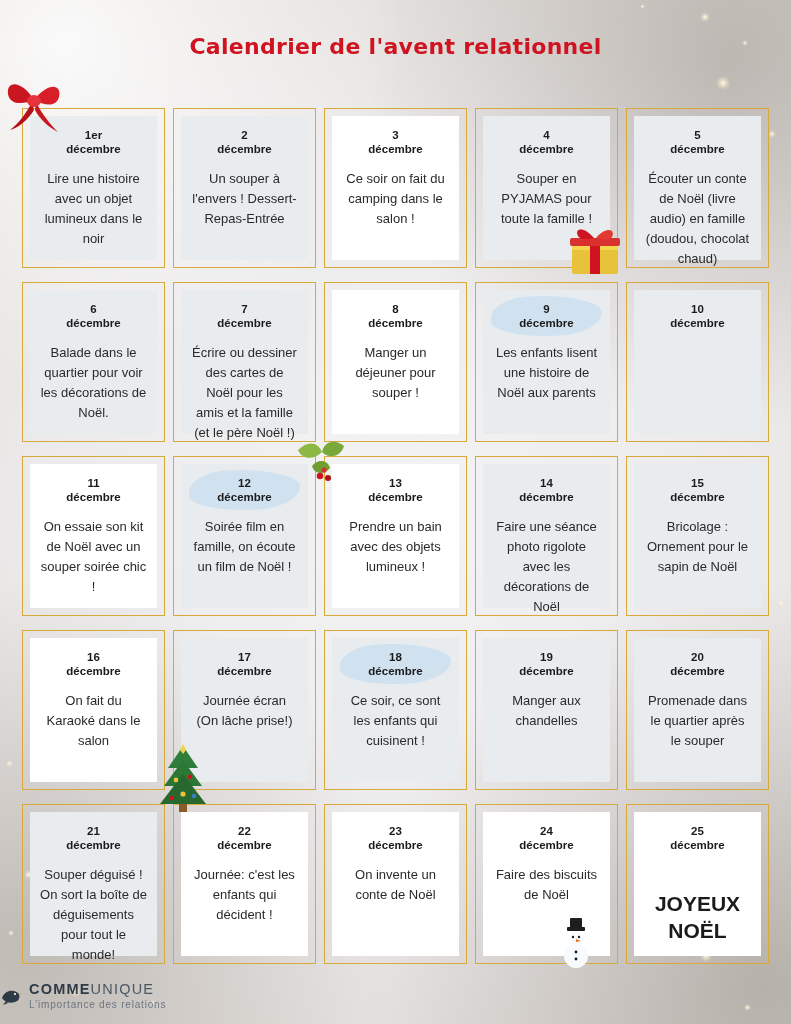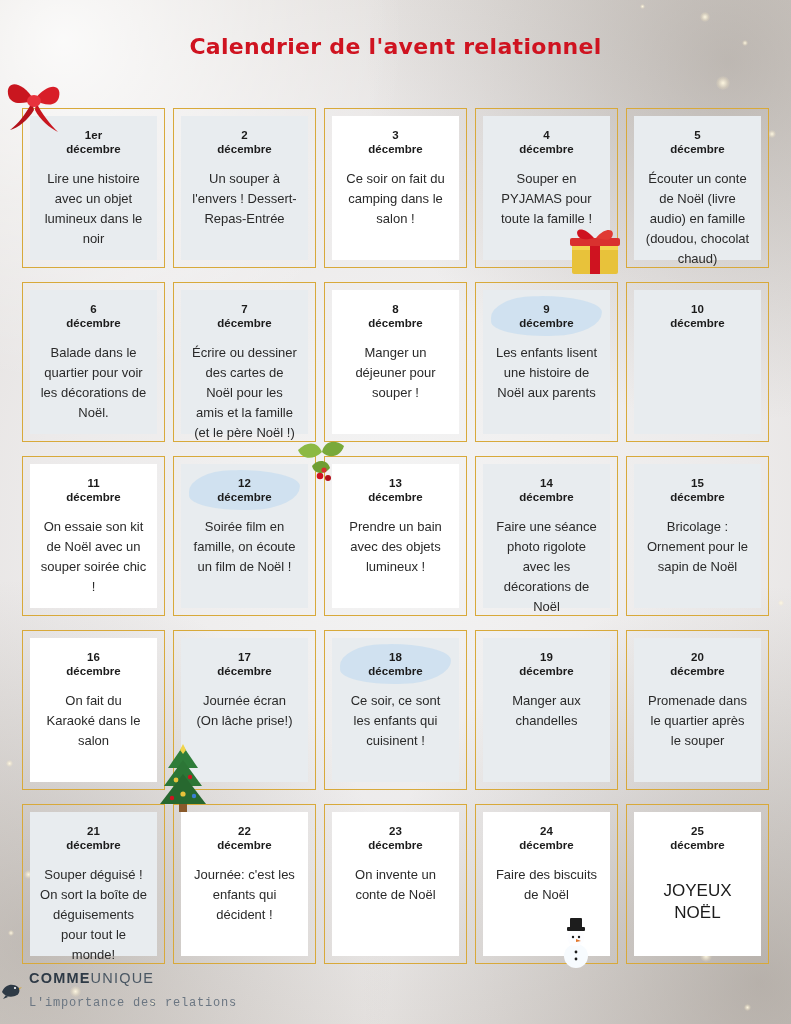--- a/index.html
+++ b/index.html
@@ -84,23 +84,23 @@
   .task {
     margin-top: 12px;
     font-size: 13px;
     line-height: 1.55;
     color: #2a2a2a;
     text-align: center;
     position: relative;
     z-index: 2;
   }
   .big {
-    margin-top: 27px;
-    font-size: 17px;
-    font-weight: normal;
+    margin-top: 37px;
+    font-size: 21px;
+    font-weight: bold;
     color: #1b1b1b;
     text-align: center;
     line-height: 1.3;
   }
 
   
   .brush {
     position: absolute;
     top: 6px;
     left: 8px;
@@ -133,25 +133,24 @@
     gap: 7px;
   }
   .brand {
     font-size: 14.5px;
     letter-spacing: 1.2px;
     color: #2e3a46;
     font-weight: bold;
   }
   .brand .light { font-weight: normal; color: #4a5763; }
   .tagline {
-    font-size: 12px;
+    font-size: 10px;
     color: #6b7682;
     letter-spacing: 0.8px;
-    margin-top: 10px;
-    font-family: Liberation Mono, monospace;
+    margin-top: 2px;
   }
 </style>
 </head>
 <body>
 
 <div class="bg"></div>
 
 <div class="sparkles">
   <div class="sp" style="top:12px;left:700px;width:10px;height:10px;"></div>
   <div class="sp" style="top:40px;left:742px;width:6px;height:6px;"></div>

